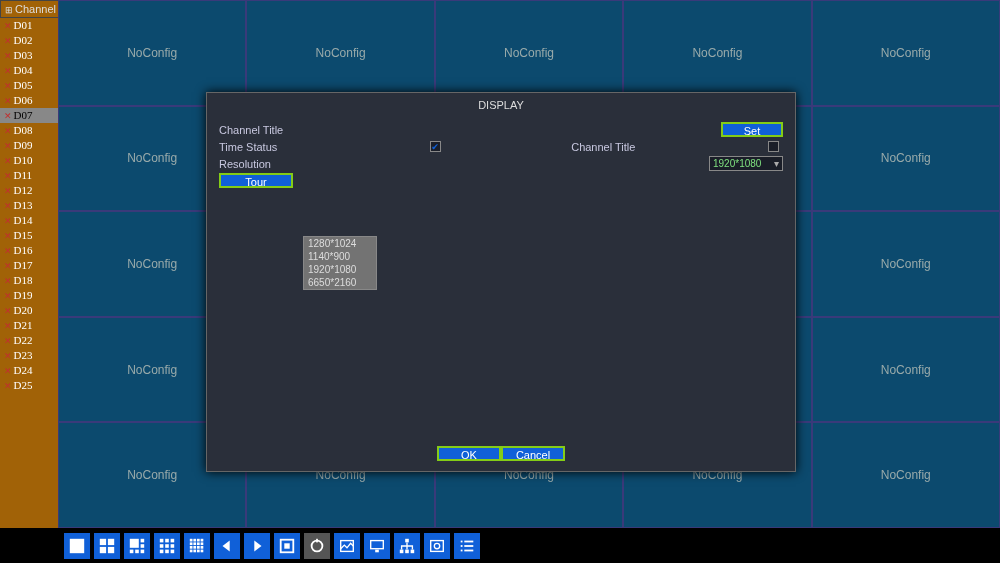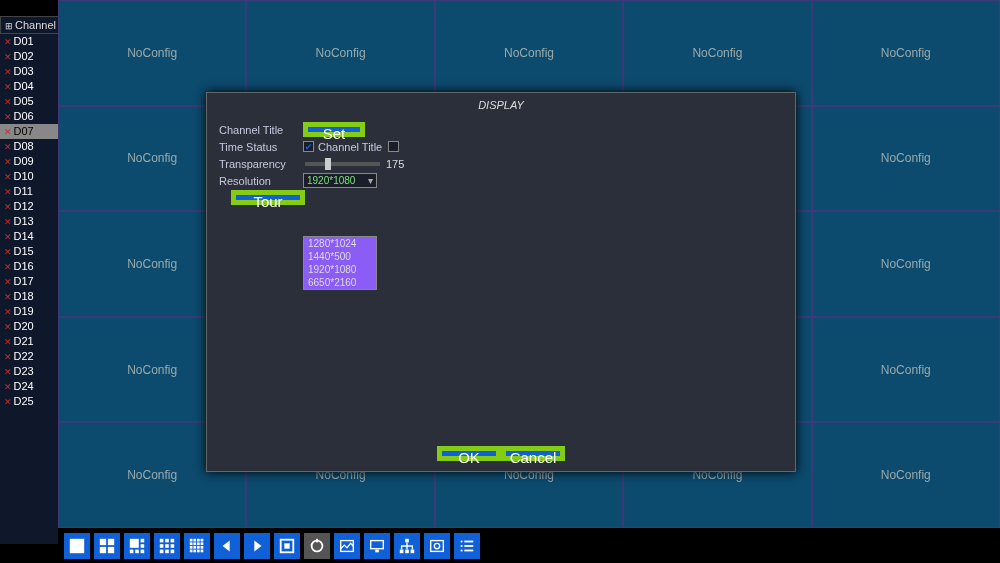--- a/index.html
+++ b/index.html
@@ -7,41 +7,42 @@
   width: 1000px; height: 563px;
   background: #000;
   font-family: Arial, sans-serif;
   font-size: 11px;
   color: #fff;
   overflow: hidden;
   position: relative;
 }
 .sidebar {
   position: absolute;
-  left: 0; top: 16px;
+  left: 0; top: 0;
   width: 82px; height: 528px;
-  background: #0f172a;
+  background: #a16207;
   border-right: 1px solid #444;
 }
 .sidebar-header {
   color: #ddd;
   padding: 2px 4px;
   font-size: 11px;
   border: 1px solid #444;
 }
 .sidebar-header::before {
   content: "⊞ ";
   font-size: 9px;
 }
 .channel-item {
   padding: 0 4px;
   font-size: 11px;
   line-height: 14px;
   cursor: pointer;
   color: #fff;
+  font-family: Liberation Serif, serif;
 }
 .channel-item::before {
   content: "✕";
   color: #c03030;
   font-size: 9px;
   margin-right: 2px;
 }
 .channel-item.selected {
   background: #888;
   color: #000;
@@ -87,40 +88,40 @@
   width: 590px; height: 380px;
   background: #2a2f3a;
   border: 1px solid #666;
   box-shadow: 0 0 10px #000;
 }
 .dialog-title {
   text-align: center;
   padding: 6px 16px;
   font-size: 11px;
   color: #ddd;
-  font-style: italic;
 }
 .dialog-body {
   padding: 4px 12px;
 }
 .form-row {
   display: flex;
   align-items: center;
   height: 17px;
   font-size: 11px;
+  justify-content: space-between;
 }
 .form-label {
   width: 84px;
   color: #c8c8e0;
 }
 .btn {
   background: #1060d8;
-  border: 5px solid #84cc16;
+  border: 2px solid #84cc16;
   color: #fff;
-  font-size: 15px;
+  font-size: 11px;
   padding: 1px 0;
   width: 62px;
   text-align: center;
   cursor: pointer;
   height: 15px;
   line-height: 12px;
 }
 .check {
   width: 11px; height: 11px;
   border: 1px solid #888;
@@ -154,21 +155,21 @@
   border: 1px solid #888;
   color: #7fe07f;
   font-size: 10px;
   padding: 0 3px;
   display: flex; align-items: center; justify-content: space-between;
 }
 .dropdown {
   position: absolute;
   left: 96px; top: 119px;
   width: 74px;
-  background: #8b5cf6;
+  background: #737373;
   border: 1px solid #888;
 }
 .dropdown-item {
   padding: 1px 4px;
   font-size: 10px;
   color: #ddd;
   cursor: pointer;
 }
 .dialog-footer {
   position: absolute;
@@ -371,40 +372,33 @@
     <div class="form-row">
       <span class="form-label">Channel Title</span>
       <span class="btn">Set</span>
     </div>
     <div class="form-row">
       <span class="form-label">Time Status</span>
       <span class="check checked"></span>
       <span class="extra-label">Channel Title</span>
       <span class="check"></span>
     </div>
-    <div class="form-row slider-row">
-      <span class="form-label">Transparency</span>
-      <div class="slider">
-          <div class="slider-thumb"></div>
-        </div>
-      <span class="slider-val">175</span>
-    </div>
     <div class="form-row">
       <span class="form-label">Resolution</span>
       <span class="select-box">
         <span>1920*1080</span>
         <span style="color:#aaa">▾</span>
       </span>
     </div>
     <div class="form-row">
-      <span class="btn" style="width:74px;margin-left:12px">Tour</span>
+      <span class="btn" style="width:74px;margin-left:0">Tour</span>
     </div>
     <div class="dropdown" id="dropdown">
         <div class="dropdown-item">1280*1024</div>
-        <div class="dropdown-item">1440*500</div>
+        <div class="dropdown-item">1140*900</div>
         <div class="dropdown-item">1920*1080</div>
         <div class="dropdown-item">6650*2160</div>
       </div>
   </div>
   <div class="dialog-footer">
     <span class="btn" style="width:64px">OK</span>
     <span class="btn" style="width:64px">Cancel</span>
   </div>
 </div>
 

